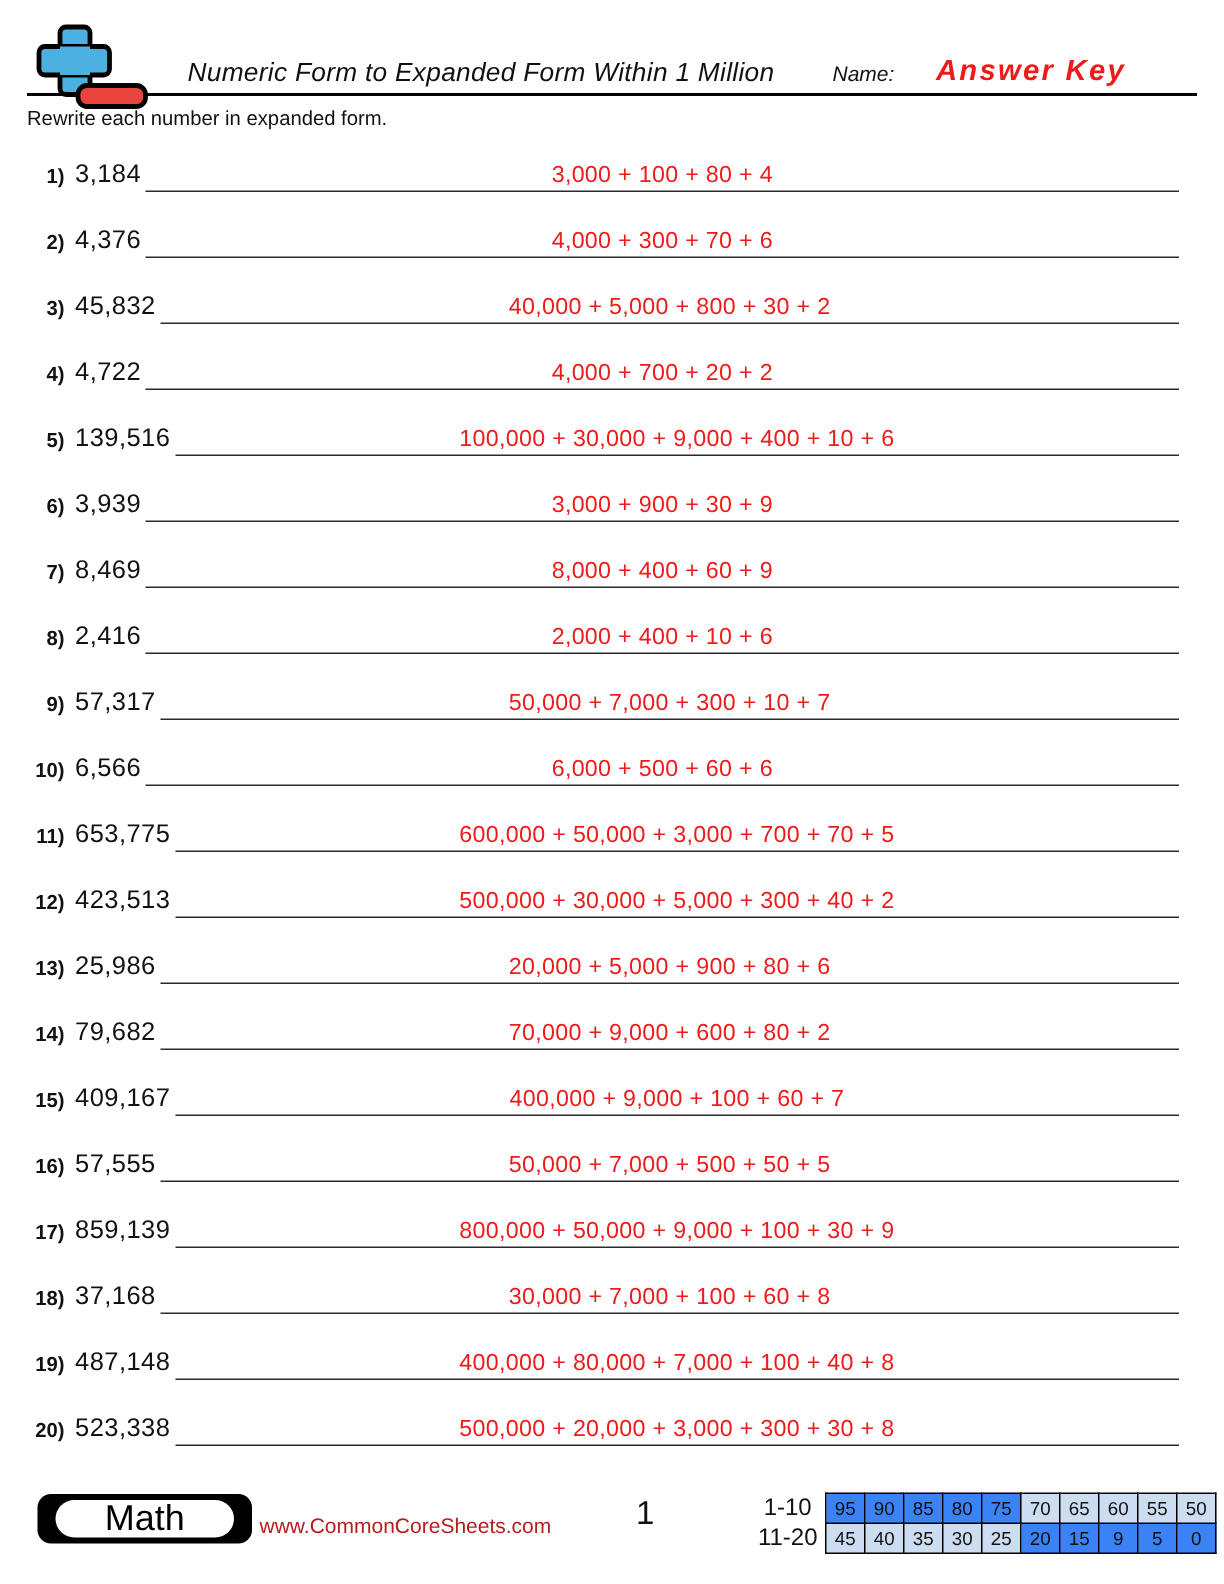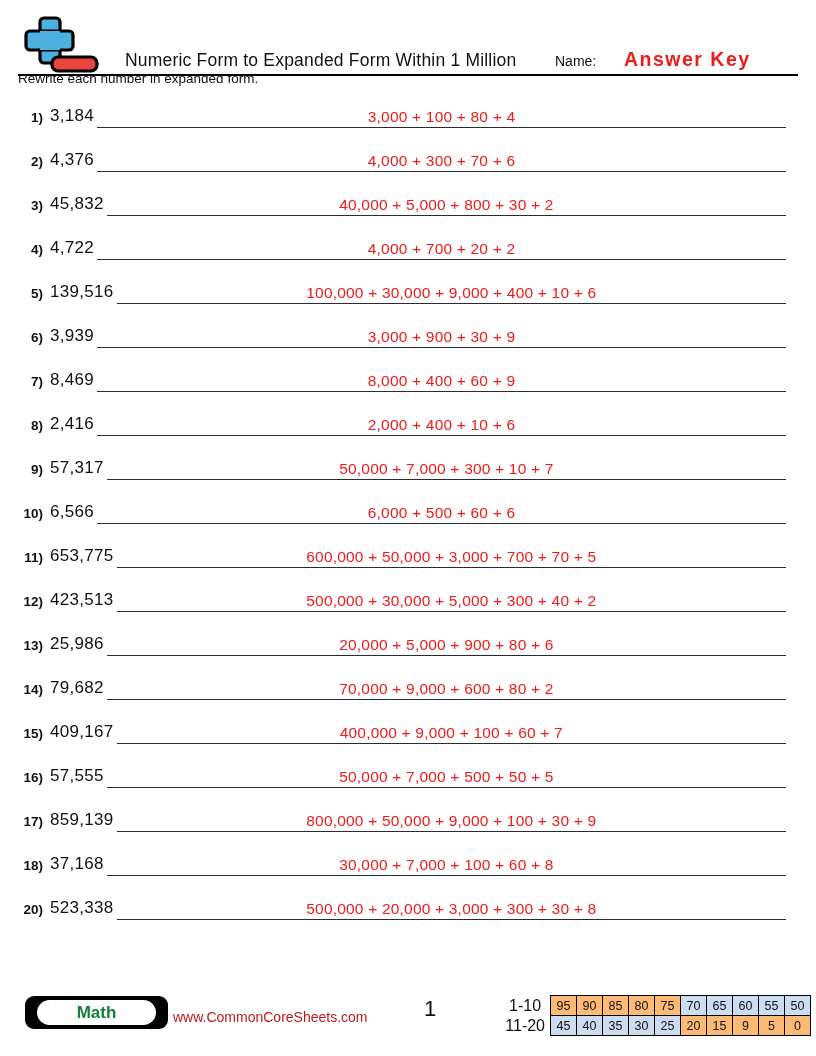--- a/index.html
+++ b/index.html
@@ -15,22 +15,23 @@
   body{
     width:816px;height:1056px;
     background:#fff;
     font-family:"Liberation Sans", sans-serif;
     color:var(--ink);
     position:relative;
     overflow:hidden;
   }
   
   .header{
-    position:absolute;left:18px;right:18px;top:0;height:76px;
+    position:absolute;left:18px;right:18px;top:0;height:64px;
     border-bottom:2.5px solid #000;
+    font-style:italic;
   }
   .logo{position:absolute;left:6px;top:16px;}
   .title{
     position:absolute;left:107px;bottom:3px;
     font-size:17.5px;letter-spacing:.2px;white-space:nowrap;
   }
   .name-label{position:absolute;left:537px;bottom:5px;font-size:14px;}
   .answer-key{
     position:absolute;left:606px;bottom:3px;
     font-size:19.5px;font-weight:bold;color:var(--red);letter-spacing:1.5px;
@@ -60,31 +61,31 @@
   
   .footer{position:absolute;left:0;right:0;top:994px;height:42px;}
   .math-badge{
     position:absolute;left:25px;top:2px;width:143px;height:33px;
     background:#000;border-radius:9px;
     display:flex;align-items:center;justify-content:center;
   }
   .math-badge-inner{
     background:#fff;border-radius:14px;width:119px;height:25px;
     display:flex;align-items:center;justify-content:center;
-    font-weight:bold;font-size:17px;color:#15803d;
+    font-weight:normal;font-size:24px;color:#000000;
   }
   .website{position:absolute;left:173px;top:15px;font-size:14px;color:#b91c1c;}
   .page-num{position:absolute;left:424px;top:2px;font-size:22px;}
   .score-table{
     position:absolute;right:5px;top:1px;
     border-collapse:collapse;font-size:12.5px;
   }
   .score-table td{height:17px;text-align:center;vertical-align:middle;}
   .score-label{border:none;padding-right:5px;text-align:right;font-size:16px;white-space:nowrap;margin-left:36px;}
-  .score-cell{border:1.6px solid #000;width:26px;background:#fdba74;}
+  .score-cell{border:1.6px solid #000;width:26px;background:#3b82f6;}
   .score-cell.shaded{background:var(--shade);margin-left:24px;}
 </style>
 </head>
 <body>
 
 <div class="header">
   <svg class="logo" width="78" height="58" viewBox="0 0 78 58" aria-hidden="true">
     <rect x="16" y="2" width="20" height="45" rx="4" fill="var(--logo-blue)" stroke="#000" stroke-width="3.2"></rect>
     <rect x="2" y="15" width="47" height="19" rx="4" fill="var(--logo-blue)" stroke="#000" stroke-width="3.2"></rect>
     <rect x="16" y="15" width="20" height="19" fill="var(--logo-blue)"></rect>
@@ -180,20 +181,25 @@
     </div>
     <div class="q-row">
       <span class="q-num">17)</span>
       <span class="q-val">859,139</span>
       <span class="q-line"><span class="q-ans">800,000 + 50,000 + 9,000 + 100 + 30 + 9</span></span>
     </div>
     <div class="q-row">
       <span class="q-num">18)</span>
       <span class="q-val">37,168</span>
       <span class="q-line"><span class="q-ans">30,000 + 7,000 + 100 + 60 + 8</span></span>
+    </div>
+    <div class="q-row">
+      <span class="q-num">19)</span>
+      <span class="q-val">487,148</span>
+      <span class="q-line"><span class="q-ans">400,000 + 80,000 + 7,000 + 100 + 40 + 8</span></span>
     </div>
     <div class="q-row">
       <span class="q-num">20)</span>
       <span class="q-val">523,338</span>
       <span class="q-line"><span class="q-ans">500,000 + 20,000 + 3,000 + 300 + 30 + 8</span></span>
     </div>
   </div>
 
 <div class="footer">
   <div class="math-badge">

